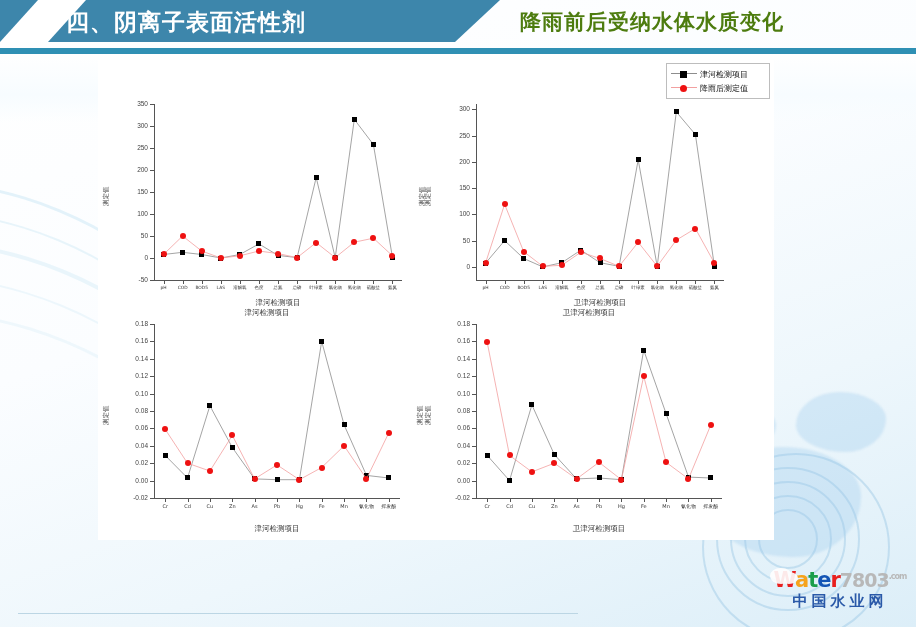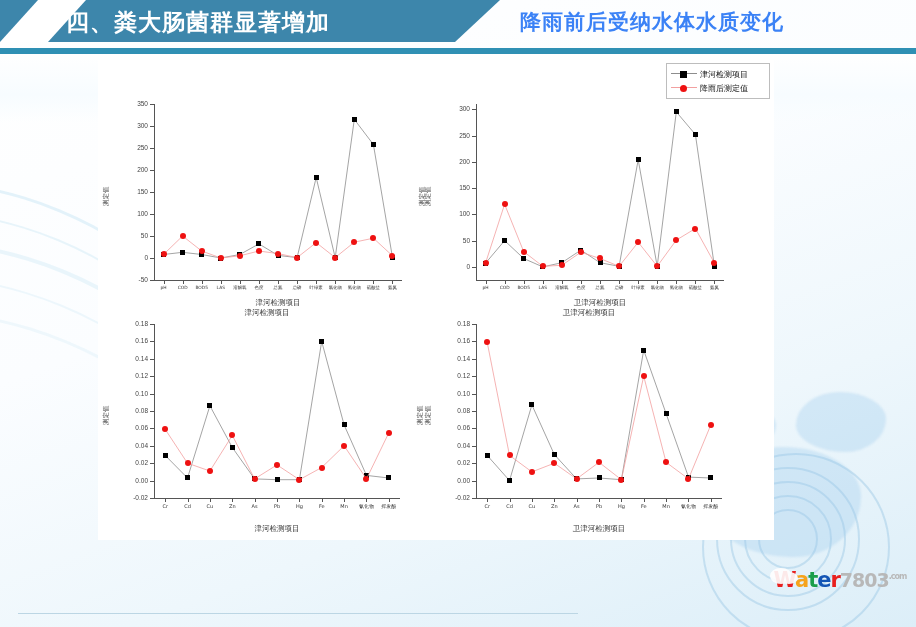--- a/index.html
+++ b/index.html
@@ -24,21 +24,21 @@
   
   #header{position:absolute;left:0;top:0;width:916px;height:46px;}
   #header-band{position:absolute;left:0;top:0;width:500px;height:42px;background:#3d86ab;
     clip-path:polygon(0 0,500px 0,455px 42px,0 42px);}
   #header-slash{position:absolute;left:0;top:0;width:86px;height:42px;background:#ffffff;
     clip-path:polygon(38px 0,86px 0,48px 42px,0 42px);}
   #header-title{position:absolute;left:66px;top:4px;width:330px;height:36px;
     color:#ffffff;font-family:"DejaVu Sans","Liberation Sans",sans-serif;
     font-size:23px;font-weight:bold;letter-spacing:1px;line-height:36px;white-space:nowrap;}
   #header-subtitle{position:absolute;left:520px;top:4px;width:370px;height:36px;
-    color:#3b82f6;font-family:"DejaVu Sans","Liberation Sans",sans-serif;
+    color:#4d7c0f;font-family:"DejaVu Sans","Liberation Sans",sans-serif;
     font-size:21px;font-weight:bold;letter-spacing:1px;line-height:36px;white-space:nowrap;}
   #header-rule{position:absolute;left:0;top:48px;width:916px;height:6px;background:#2f90b4;}
 
   
   #panel{position:absolute;left:98px;top:60px;width:676px;height:480px;background:#ffffff;}
 
   
   #legend{position:absolute;left:666px;top:63px;width:104px;height:36px;
     background:#ffffff;border:1px solid #bdbdbd;box-sizing:border-box;
     padding:3px 4px;}
@@ -120,21 +120,21 @@
     <div class="ring" style="width: 184px; height: 184px; left: 16px; top: 156px;"></div>
     <div class="blob" style="width: 150px; height: 110px; left: 25px; top: 150px;"></div>
     <div class="blob" style="width: 90px; height: 60px; left: 110px; top: 95px;"></div>
     <div class="blob" style="width: 60px; height: 40px; left: 30px; top: 110px;"></div>
   </div>
 <div id="bg-topfade"></div>
 
 <div id="header">
   <div id="header-band"></div>
   <div id="header-slash"></div>
-  <div id="header-title">四、粪大肠菌群显著增加</div>
+  <div id="header-title">四、阴离子表面活性剂</div>
   <div id="header-subtitle">降雨前后受纳水体水质变化</div>
 </div>
 <div id="header-rule"></div>
 
 <div id="panel"></div>
 
 <div id="legend">
   <div class="leg-row">
     <span class="leg-sym black">
       <span class="ln"></span>
@@ -474,13 +474,14 @@
 
 <div id="caption">
 </div>
 <div id="cap-rule"></div>
 
 <div id="watermark">
   <div id="wm-cloud"></div>
   <div id="wm-word">
     <span class="c1">W</span><span class="c2">a</span><span class="c3">t</span><span class="c4">e</span><span class="c5">r</span><span id="wm-num">7803</span><span id="wm-dotcom">.com</span>
   </div>
+  <div id="wm-cn">中国水业网</div>
 </div>
 
 </body></html>

